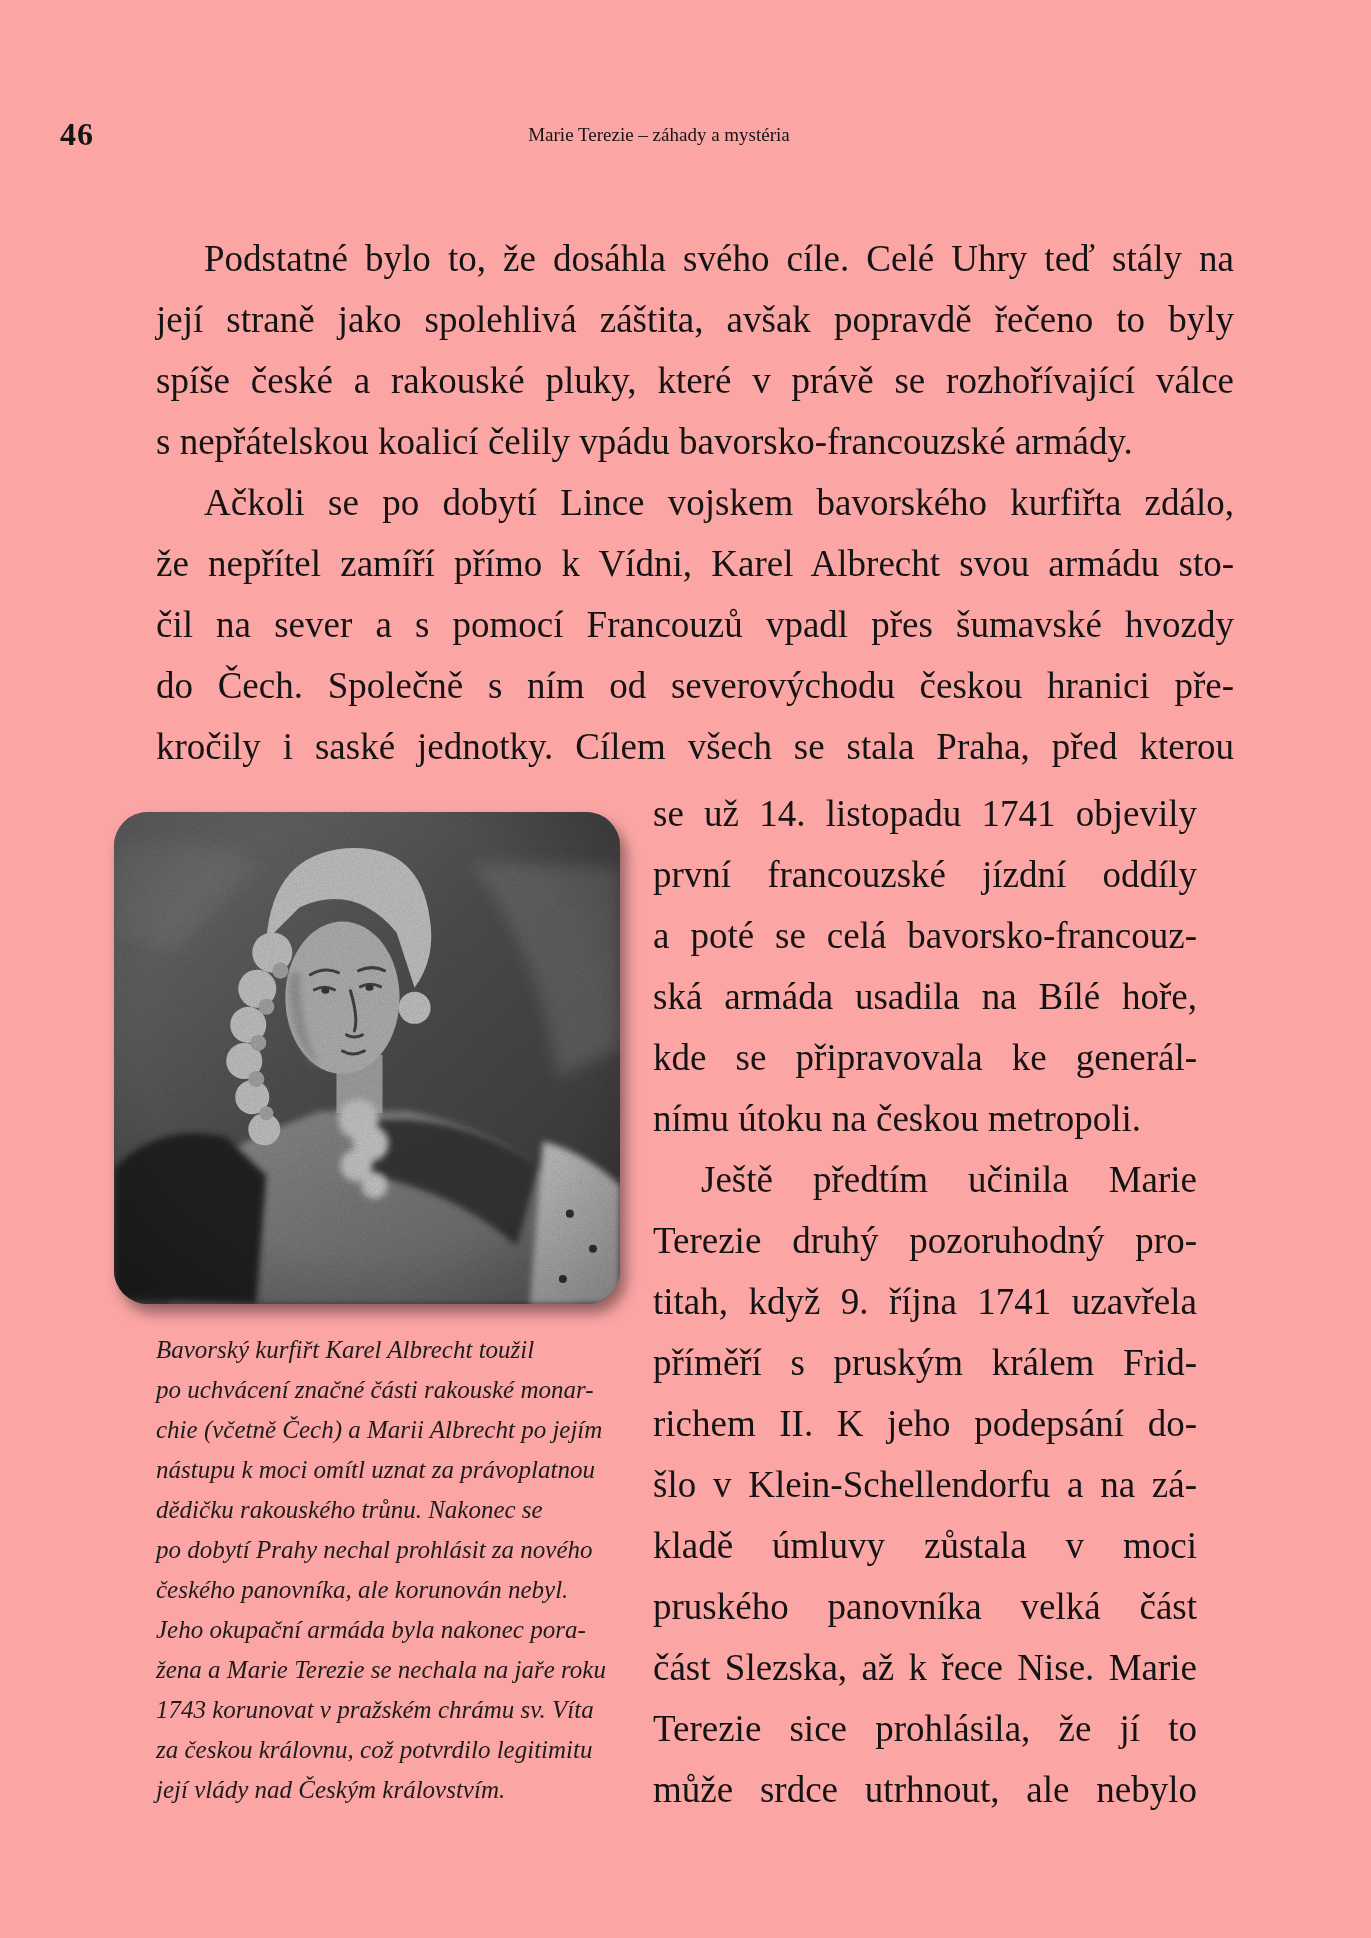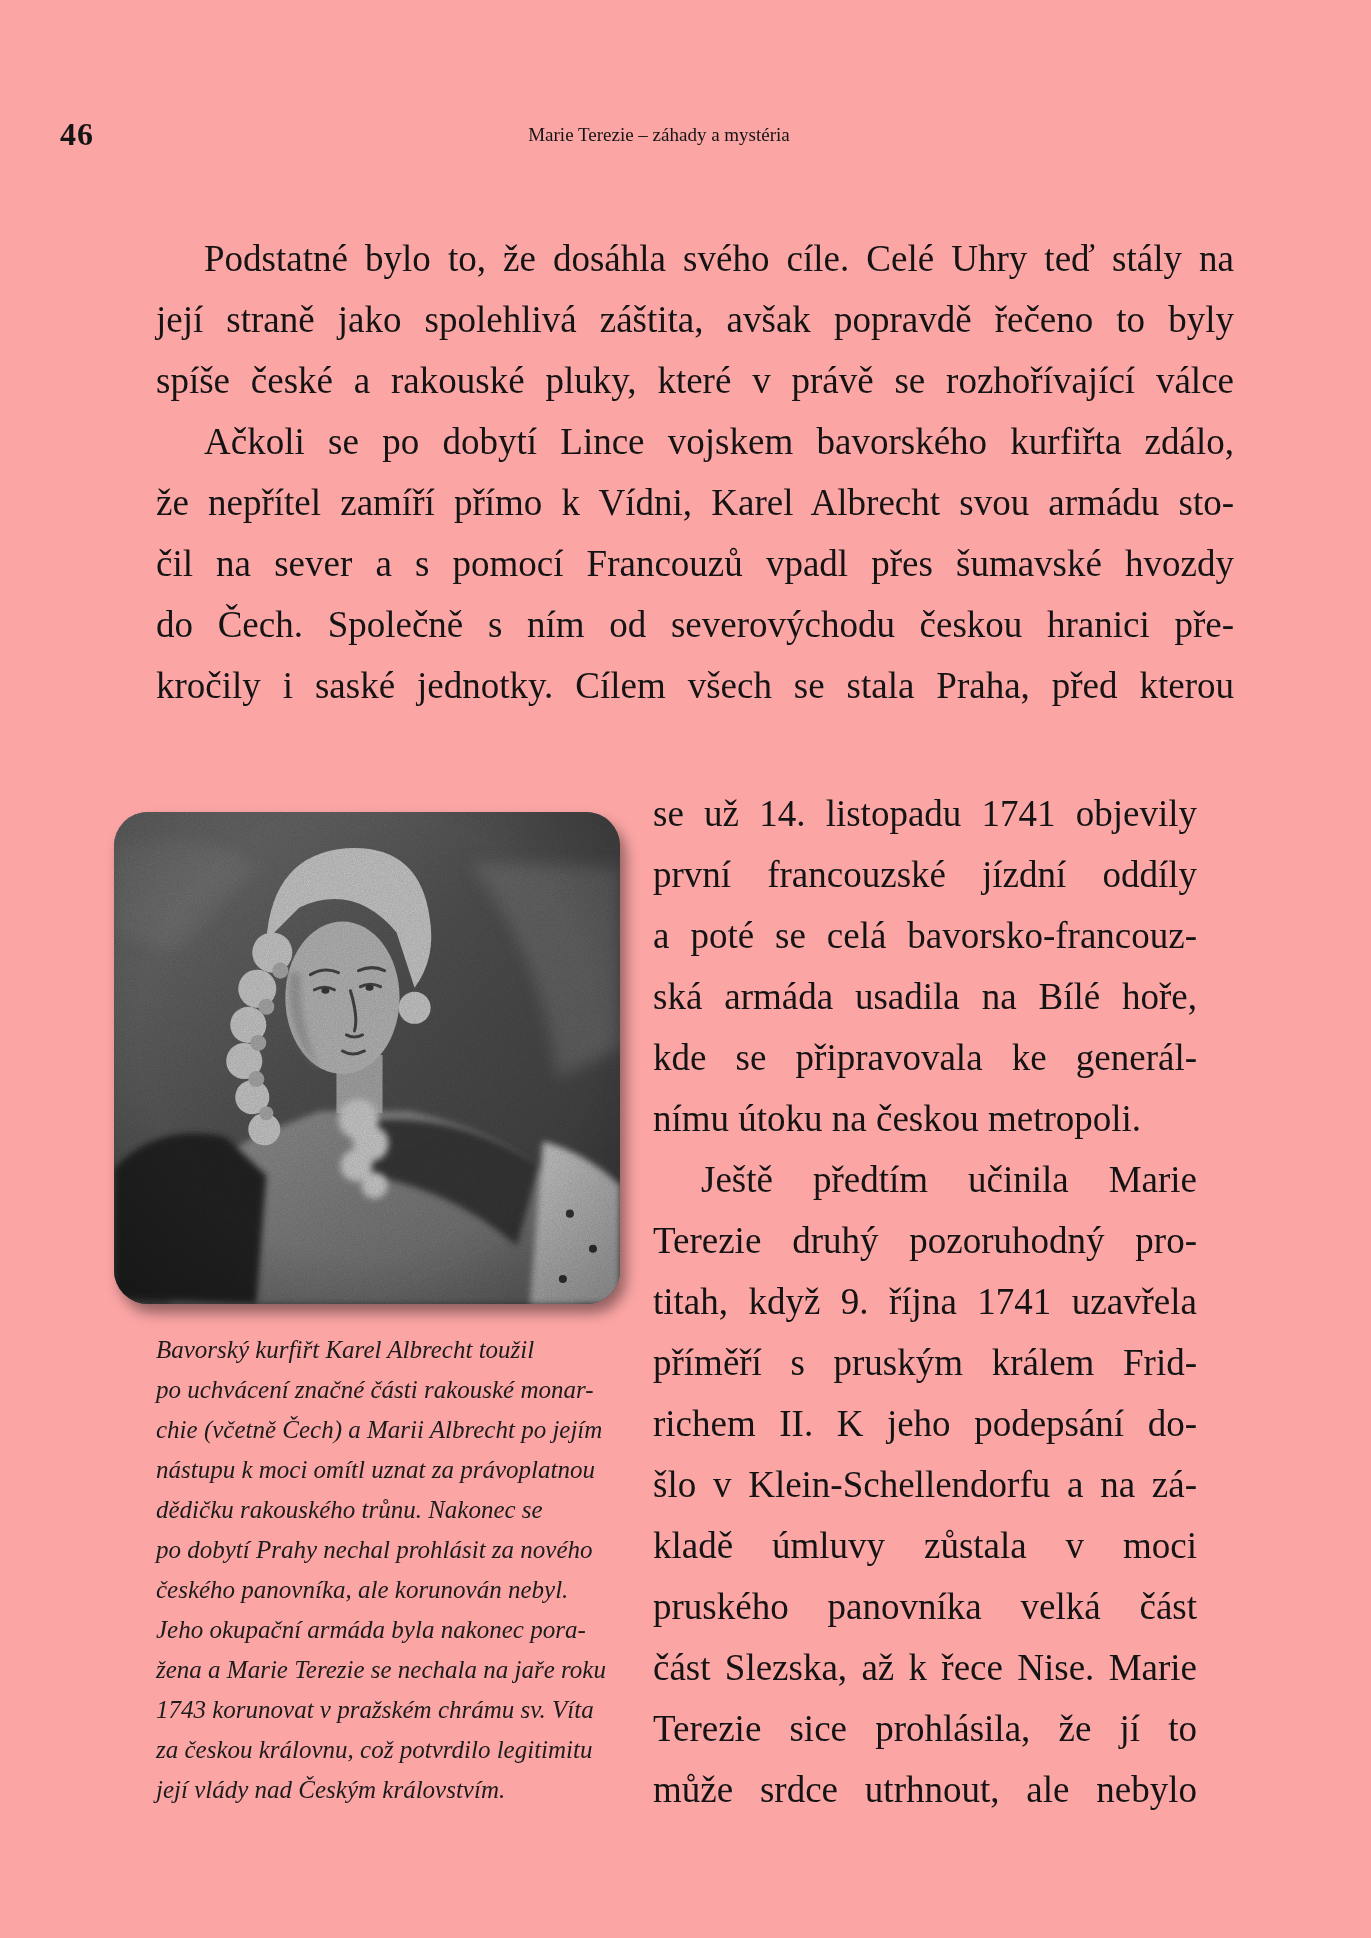--- a/index.html
+++ b/index.html
@@ -52,20 +52,21 @@
 
 <div class="page">
 
   <span class="pagenum">46</span>
   <div class="runhead">Marie Terezie – záhady a mystéria</div>
 
   <div class="main-block">
       <div class="line ind">Podstatné bylo to, že dosáhla svého cíle. Celé Uhry teď stály na</div>
       <div class="line">její straně jako spolehlivá záštita, avšak popravdě řečeno to byly</div>
       <div class="line">spíše české a rakouské pluky, které v právě se rozhořívající válce</div>
+      <div class="line nj">s nepřátelskou koalicí čelily vpádu bavorsko-francouzské armády.</div>
       <div class="line ind">Ačkoli se po dobytí Lince vojskem bavorského kurfiřta zdálo,</div>
       <div class="line">že nepřítel zamíří přímo k Vídni, Karel Albrecht svou armádu sto-</div>
       <div class="line">čil na sever a s pomocí Francouzů vpadl přes šumavské hvozdy</div>
       <div class="line">do Čech. Společně s ním od severovýchodu českou hranici pře-</div>
       <div class="line">kročily i saské jednotky. Cílem všech se stala Praha, před kterou</div>
     </div>
 
   <div class="figure">
     <svg viewBox="0 0 505 490" preserveAspectRatio="none" role="img" aria-hidden="true">
       <defs>

